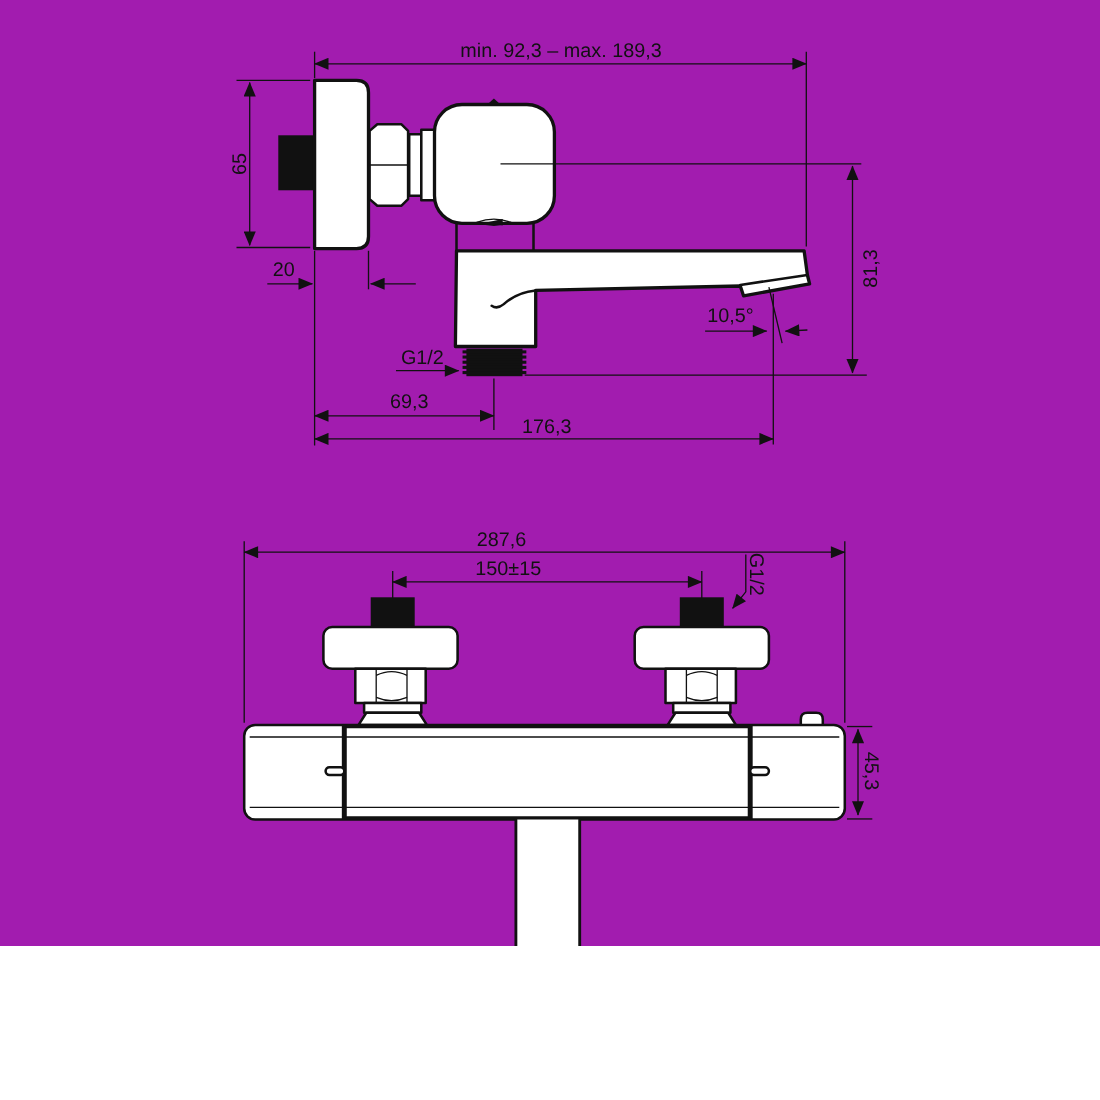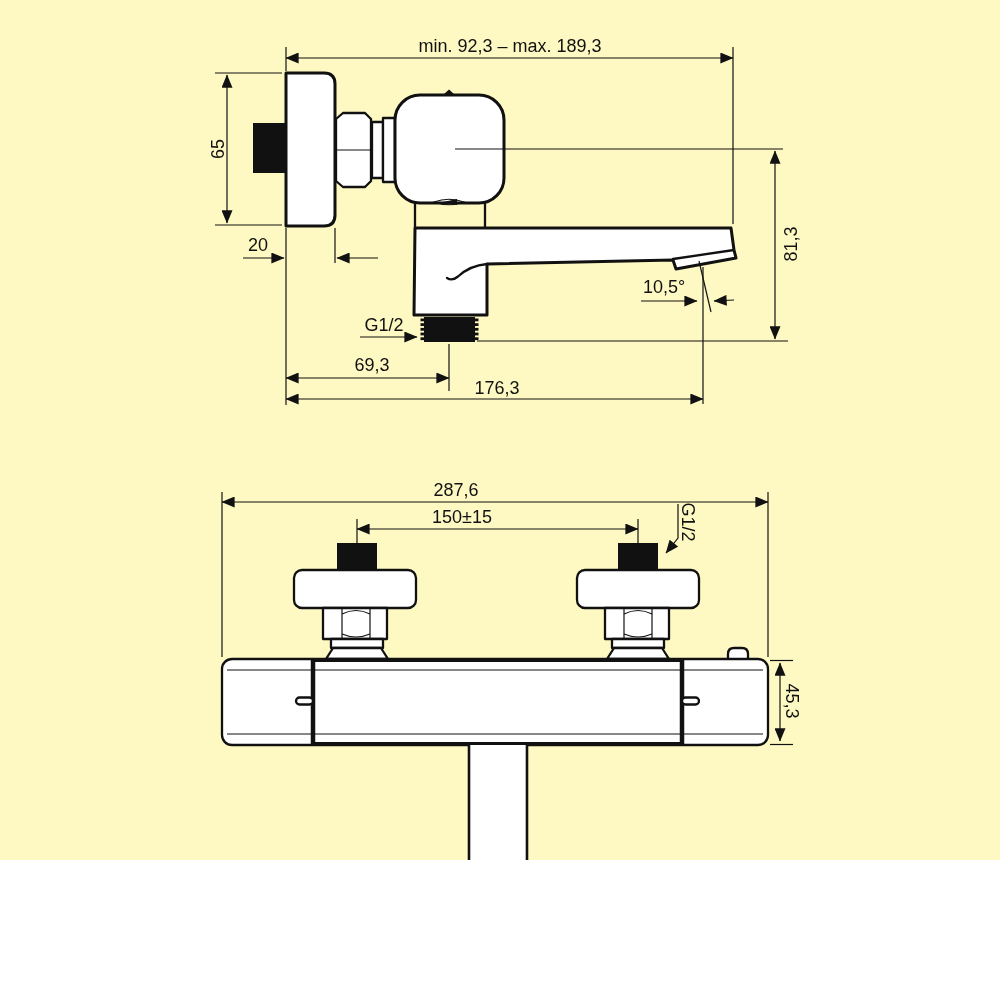--- a/index.html
+++ b/index.html
@@ -1,16 +1,16 @@
 <!DOCTYPE html>
 <html><head>
 <meta charset="utf-8">
 <style>
   html,body{margin:0;padding:0;background:#ffffff;}
-  .stage{position:relative;width:1000px;height:860px;background:#fef9c3;overflow:hidden;}
+  .stage{position:relative;width:1000px;height:860px;background:#a21caf;overflow:hidden;}
   svg{display:block;}
   
   .outline{stroke:#111111;stroke-width:3;fill:#ffffff;stroke-linejoin:round;stroke-linecap:round;}
   .outline2{stroke:#111111;stroke-width:2.3;fill:#ffffff;stroke-linejoin:round;stroke-linecap:round;}
   .edge{stroke:#111111;stroke-width:3;fill:none;stroke-linecap:round;}
   .edge2{stroke:#111111;stroke-width:2.3;fill:none;stroke-linecap:round;}
   .edge4{stroke:#111111;stroke-width:4.5;fill:none;}
   .thin{stroke:#111111;stroke-width:1.2;fill:none;}
   .dim{stroke:#111111;stroke-width:1.2;fill:none;}
   .ink{fill:#111111;stroke:none;}

